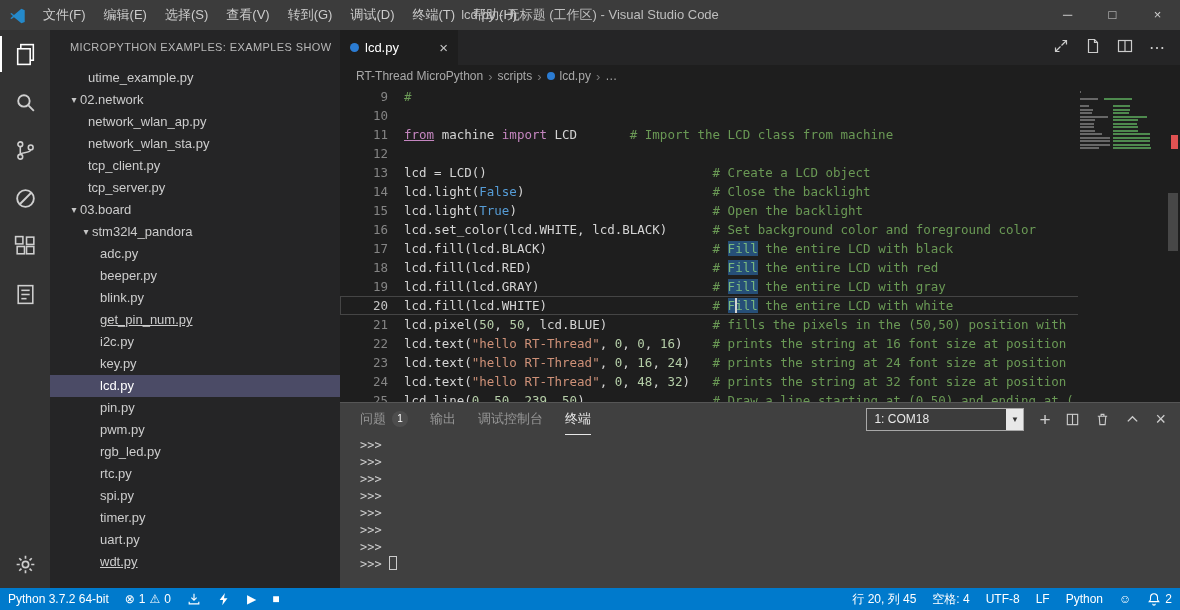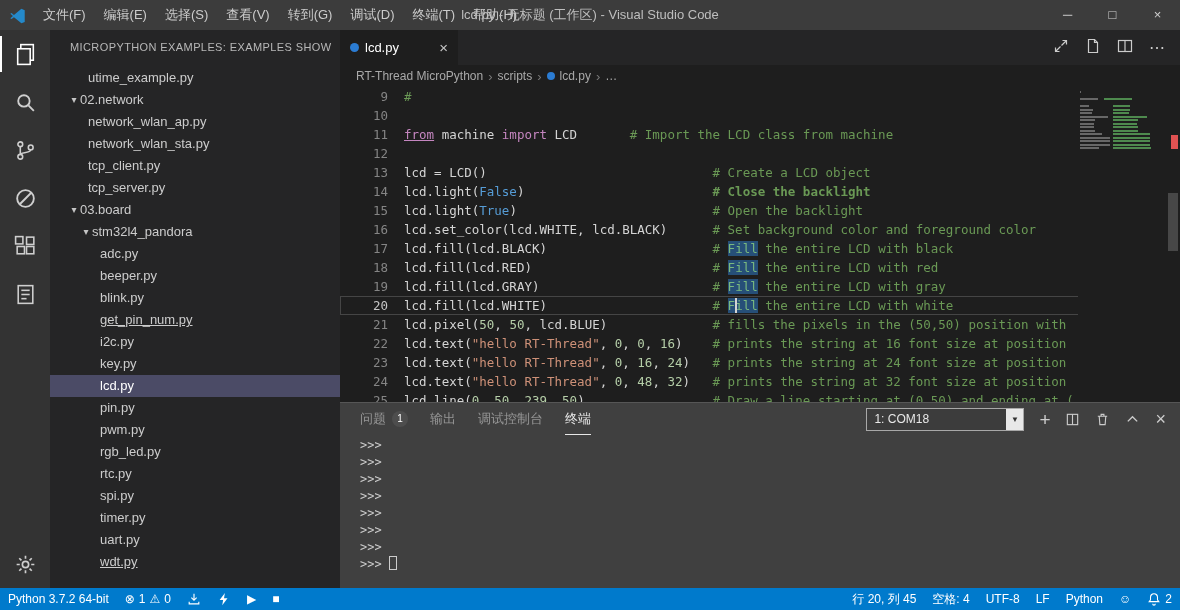--- a/index.html
+++ b/index.html
@@ -307,21 +307,21 @@
         <span>…</span>
       </div>
 
       <div class="code-wrap">
         <div class="code-lines">
             <div class="code-line"><span class="gutter">9</span><span class="line-text"><span class="tk-c">#</span></span></div>
             <div class="code-line"><span class="gutter">10</span><span class="line-text"></span></div>
             <div class="code-line"><span class="gutter">11</span><span class="line-text"><span class="tk-ku">from</span><span class="tk-p"> machine </span><span class="tk-k">import</span><span class="tk-p"> LCD</span><span class="cmt" style="left: calc(30ch + 16px);"><span class="tk-c"># Import the LCD class from machine</span></span></span></div>
             <div class="code-line"><span class="gutter">12</span><span class="line-text"></span></div>
             <div class="code-line"><span class="gutter">13</span><span class="line-text"><span class="tk-p">lcd = LCD()</span><span class="cmt" style="left: calc(41ch + 16px);"><span class="tk-c"># Create a LCD object</span></span></span></div>
-            <div class="code-line"><span class="gutter">14</span><span class="line-text"><span class="tk-p">lcd.light(</span><span class="tk-b">False</span><span class="tk-p">)</span><span class="cmt" style="left: calc(41ch + 16px); font-weight: bold;"><span class="tk-c"># Close the backlight</span></span></span></div>
+            <div class="code-line"><span class="gutter">14</span><span class="line-text"><span class="tk-p">lcd.light(</span><span class="tk-b">False</span><span class="tk-p">)</span><span class="cmt" style="left: calc(41ch + 16px);"><span class="tk-c"># Close the backlight</span></span></span></div>
             <div class="code-line"><span class="gutter">15</span><span class="line-text"><span class="tk-p">lcd.light(</span><span class="tk-b">True</span><span class="tk-p">)</span><span class="cmt" style="left: calc(41ch + 16px);"><span class="tk-c"># Open the backlight</span></span></span></div>
             <div class="code-line"><span class="gutter">16</span><span class="line-text"><span class="tk-p">lcd.set_color(lcd.WHITE, lcd.BLACK)</span><span class="cmt" style="left: calc(41ch + 16px);"><span class="tk-c"># Set background color and foreground color</span></span></span></div>
             <div class="code-line"><span class="gutter">17</span><span class="line-text"><span class="tk-p">lcd.fill(lcd.BLACK)</span><span class="cmt" style="left: calc(41ch + 16px);"><span class="tk-c"># </span><span class="tk-hl">Fill</span><span class="tk-c"> the entire LCD with black</span></span></span></div>
             <div class="code-line"><span class="gutter">18</span><span class="line-text"><span class="tk-p">lcd.fill(lcd.RED)</span><span class="cmt" style="left: calc(41ch + 16px);"><span class="tk-c"># </span><span class="tk-hl">Fill</span><span class="tk-c"> the entire LCD with red</span></span></span></div>
             <div class="code-line"><span class="gutter">19</span><span class="line-text"><span class="tk-p">lcd.fill(lcd.GRAY)</span><span class="cmt" style="left: calc(41ch + 16px);"><span class="tk-c"># </span><span class="tk-hl">Fill</span><span class="tk-c"> the entire LCD with gray</span></span></span></div>
             <div class="code-line current"><span class="gutter">20</span><span class="line-text"><span class="tk-p">lcd.fill(lcd.WHITE)</span><span class="cmt" style="left: calc(41ch + 16px);"><span class="tk-c"># </span><span class="tk-hl">Fill</span><span class="tk-c"> the entire LCD with white</span></span><span class="caret" style="left: calc(44ch + 16px);"></span></span></div>
             <div class="code-line"><span class="gutter">21</span><span class="line-text"><span class="tk-p">lcd.pixel(</span><span class="tk-n">50</span><span class="tk-p">, </span><span class="tk-n">50</span><span class="tk-p">, lcd.BLUE)</span><span class="cmt" style="left: calc(41ch + 16px);"><span class="tk-c"># fills the pixels in the (50,50) position with</span></span></span></div>
             <div class="code-line"><span class="gutter">22</span><span class="line-text"><span class="tk-p">lcd.text(</span><span class="tk-s">"hello RT-Thread"</span><span class="tk-p">, </span><span class="tk-n">0</span><span class="tk-p">, </span><span class="tk-n">0</span><span class="tk-p">, </span><span class="tk-n">16</span><span class="tk-p">)</span><span class="cmt" style="left: calc(41ch + 16px);"><span class="tk-c"># prints the string at 16 font size at position</span></span></span></div>
             <div class="code-line"><span class="gutter">23</span><span class="line-text"><span class="tk-p">lcd.text(</span><span class="tk-s">"hello RT-Thread"</span><span class="tk-p">, </span><span class="tk-n">0</span><span class="tk-p">, </span><span class="tk-n">16</span><span class="tk-p">, </span><span class="tk-n">24</span><span class="tk-p">)</span><span class="cmt" style="left: calc(41ch + 16px);"><span class="tk-c"># prints the string at 24 font size at position</span></span></span></div>
             <div class="code-line"><span class="gutter">24</span><span class="line-text"><span class="tk-p">lcd.text(</span><span class="tk-s">"hello RT-Thread"</span><span class="tk-p">, </span><span class="tk-n">0</span><span class="tk-p">, </span><span class="tk-n">48</span><span class="tk-p">, </span><span class="tk-n">32</span><span class="tk-p">)</span><span class="cmt" style="left: calc(41ch + 16px);"><span class="tk-c"># prints the string at 32 font size at position</span></span></span></div>

